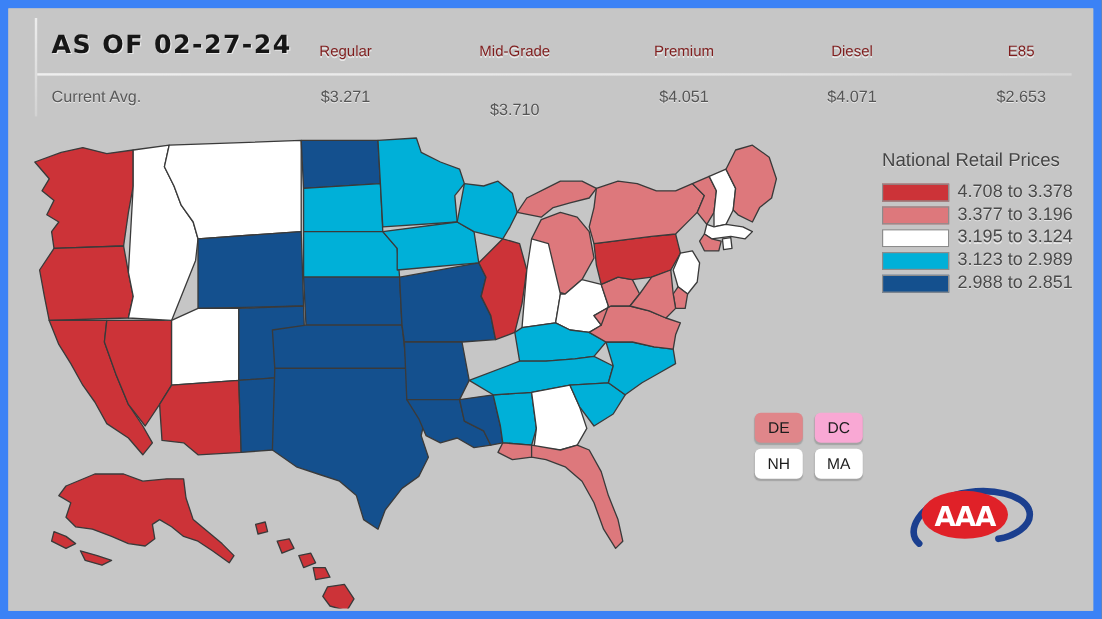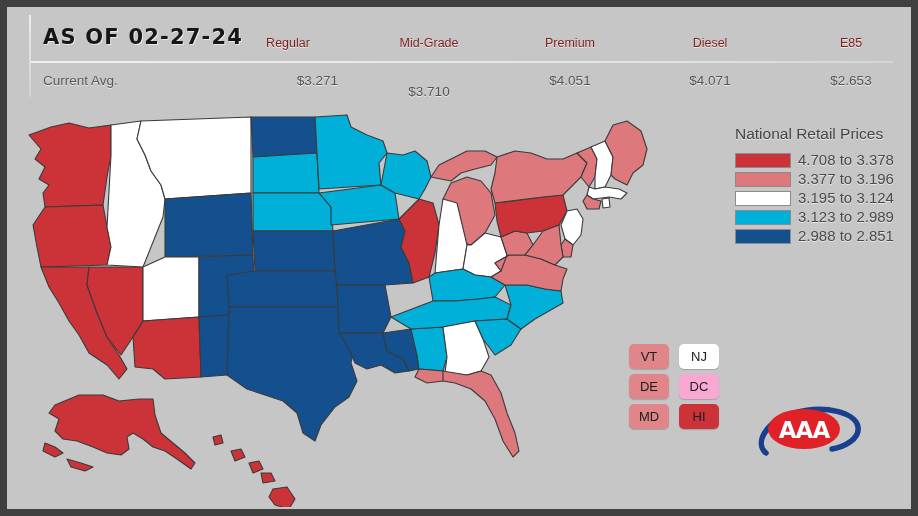--- a/index.html
+++ b/index.html
@@ -1,19 +1,19 @@
 <!DOCTYPE html>
 <html><head>
 <meta charset="utf-8">
 <style>
   html,body{margin:0;padding:0;background:#000;}
   body{width:918px;height:516px;overflow:hidden;font-family:"Liberation Sans",sans-serif;}
 
   #frame{position:relative;width:918px;height:516px;box-sizing:border-box;
-         border:7px solid #404040;background:#c6c6c6;}
+         border:7px solid #3b82f6;background:#c6c6c6;}
   #stage{position:relative;width:904px;height:502px;background:#c6c6c6;overflow:hidden;}
 
   
   #header{position:absolute;left:0;top:0;width:904px;height:95px;}
   .vrule{position:absolute;left:22px;top:8px;width:2px;height:82px;
          background:linear-gradient(to bottom,#ededed,#d2d2d2);}
   .hrule{position:absolute;left:24px;top:54px;width:862px;height:2px;
          background:linear-gradient(to right,#efefef,#e4e4e4 70%,#d6d6d6);}
   #asof{position:absolute;left:36px;top:18px;font-size:21px;font-weight:bold;
         letter-spacing:1.2px;color:#161616;font-family:"DejaVu Sans",sans-serif;
@@ -63,21 +63,21 @@
     <div id="asof">AS OF 02-27-24</div>
 
     <div class="colhead" style="left:231px;width:100px;">Regular</div>
     <div class="colhead" style="left:372px;width:100px;">Mid-Grade</div>
     <div class="colhead" style="left:513px;width:100px;">Premium</div>
     <div class="colhead" style="left:653px;width:100px;">Diesel</div>
     <div class="colhead" style="left:794px;width:100px;">E85</div>
 
     <div id="rowlabel">Current Avg.</div>
 
-    <div class="cell" style="left:231px;width:100px;text-align:right;">$3.271</div>
+    <div class="cell" style="left:231px;width:100px;">$3.271</div>
     <div class="cell" style="left:372px;width:100px;margin-top:11px;">$3.710</div>
     <div class="cell" style="left:513px;width:100px;">$4.051</div>
     <div class="cell" style="left:653px;width:100px;">$4.071</div>
     <div class="cell" style="left:794px;width:100px;">$2.653</div>
   </div>
 
   <div id="map">
   <svg viewBox="0 0 712 400" xmlns="http://www.w3.org/2000/svg">
 
     <path class="st" d="M14,28 L36,20 L54,16 L74,21 L96,18 L96,48 L92,70 L88,98 L30,100 L28,86 L34,78 L24,72 L30,60 L20,52 L26,42 Z" fill="#cc3338"></path>
@@ -212,30 +212,26 @@
       <span class="legtext">3.123 to 2.989</span>
     </div>
     <div class="legrow">
       <span class="swatch" style="background: rgb(20, 80, 142);"></span>
       <span class="legtext">2.988 to 2.851</span>
     </div>
   </div>
 
   <div id="boxgrid">
     <div class="boxrow">
-      <span class="stbox" style="background: rgb(224, 134, 138);">VT</span>
-      <span class="stbox" style="background: rgb(255, 255, 255);">NJ</span>
-    </div>
-    <div class="boxrow">
       <span class="stbox" style="background: rgb(224, 134, 138);">DE</span>
       <span class="stbox" style="background: #f9a8d4;">DC</span>
     </div>
     <div class="boxrow">
-      <span class="stbox" style="background: rgb(224, 134, 138);">MD</span>
-      <span class="stbox" style="background: rgb(204, 51, 56);">HI</span>
+      <span class="stbox" style="background: rgb(255, 255, 255);">NH</span>
+      <span class="stbox" style="background: rgb(255, 255, 255);">MA</span>
     </div>
   </div>
 
   <div id="logo">
     <svg viewBox="0 0 112 66" xmlns="http://www.w3.org/2000/svg">
       <path id="swoosh" fill="none" stroke="#1b3f8f" stroke-width="5.5" stroke-linecap="round" d="M14,56 C2,46 14,24 42,16 C74,7 104,16 106,30 C108,42 92,50 80,52"></path>
       <ellipse id="oval" cx="52" cy="32" rx="36" ry="20" fill="#e02128"></ellipse>
       <text id="aaaword" x="52" y="41" text-anchor="middle" font-family="DejaVu Sans, sans-serif" font-size="23" font-weight="bold" fill="#ffffff" letter-spacing="-1">AAA</text>
     </svg>
   </div>

